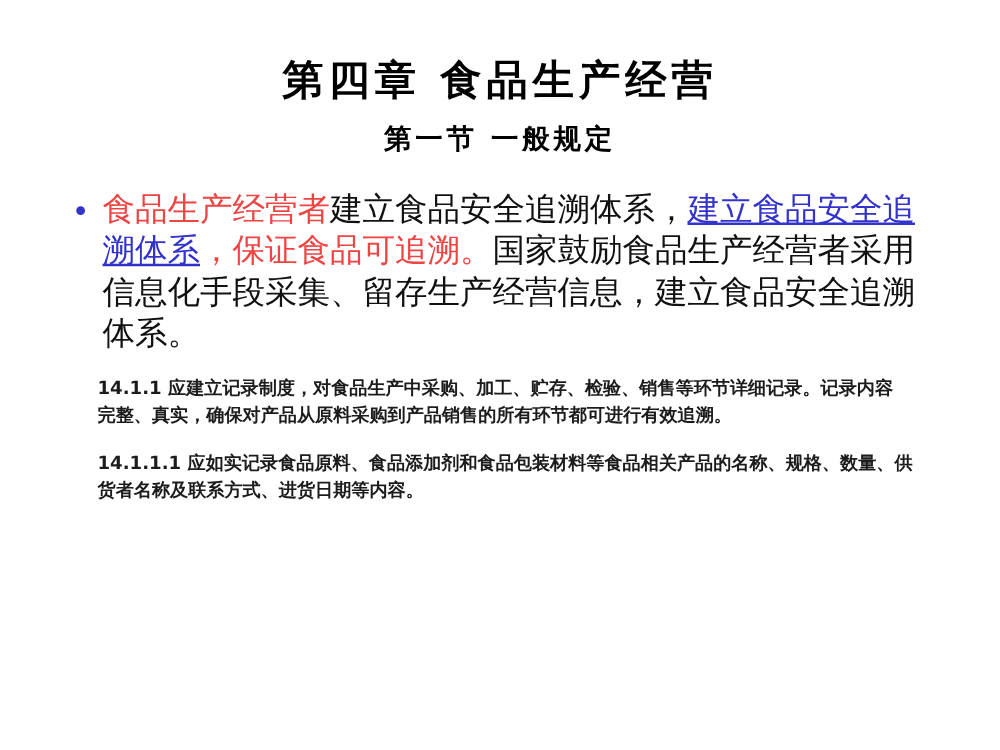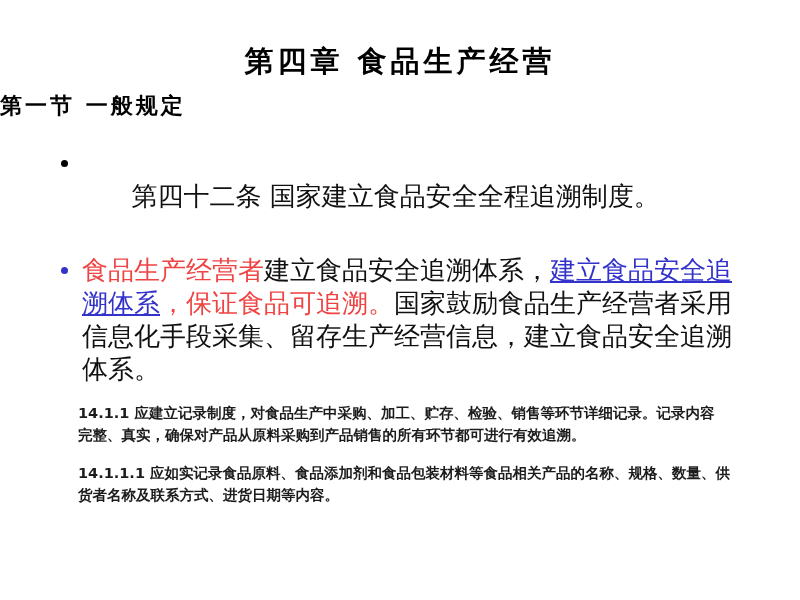--- a/index.html
+++ b/index.html
@@ -7,28 +7,29 @@
     width: 800px; height: 600px;
     background: #ffffff;
     font-family: "DejaVu Sans", sans-serif;
     overflow: hidden;
   }
   .slide { position: relative; width: 800px; height: 600px; }
 
   .title {
     margin: 42px 0 0;
     text-align: center;
-    font-size: 29px;
+    font-size: 33px;
     font-weight: bold;
     letter-spacing: 4px;
     color: #000000;
     font-family: "DejaVu Serif", serif;
   }
   .subtitle {
     margin: 9px 0 0;
+    text-align: center;
     font-size: 22px;
     font-weight: bold;
     letter-spacing: 3px;
     color: #000000;
     font-family: "DejaVu Serif", serif;
   }
 
   .bullets {
     list-style: none;
     margin: 26px 0 0;
@@ -77,23 +78,20 @@
 </style>
 </head>
 <body>
 
 <div class="slide">
 
   <h1 class="title">第四章 食品生产经营</h1>
   <h2 class="subtitle">第一节 一般规定</h2>
 
   <ul class="bullets">
-    <li>
-      <span class="t-black">第四十二条 国家建立食品安全全程追溯制度。</span>
-    </li>
     <li class="b-blue"><span class="t-blue">食品生产经营者</span><span class="t-black">建立食品安全追溯体系，</span><a class="t-link">建立食品安全追溯体系</a><span class="t-blue">，保证食品可追溯。</span><span class="t-black">国家鼓励食品生产经营者采用信息化手段采集、留存生产经营信息，建立食品安全追溯体系。</span></li>
   </ul>
 
   <div class="notes">
     <p>14.1.1 应建立记录制度，对食品生产中采购、加工、贮存、检验、销售等环节详细记录。记录内容
 完整、真实，确保对产品从原料采购到产品销售的所有环节都可进行有效追溯。</p>
     <p>14.1.1.1 应如实记录食品原料、食品添加剂和食品包装材料等食品相关产品的名称、规格、数量、供
 货者名称及联系方式、进货日期等内容。</p>
 
   </div>

